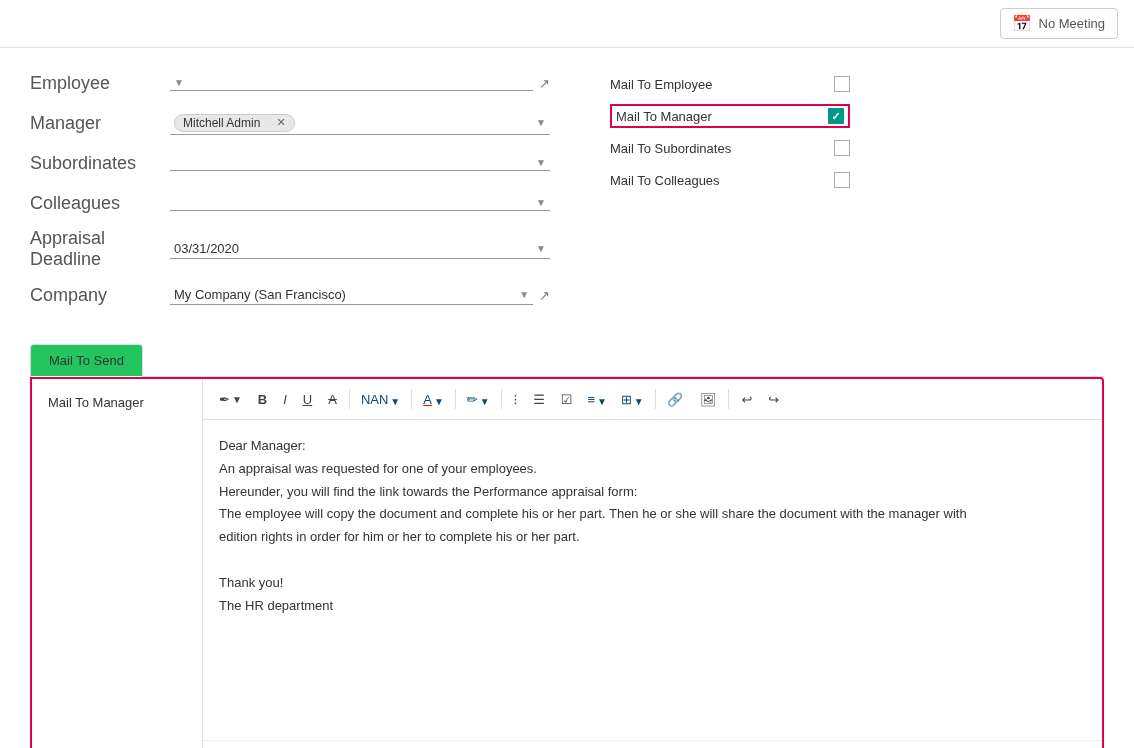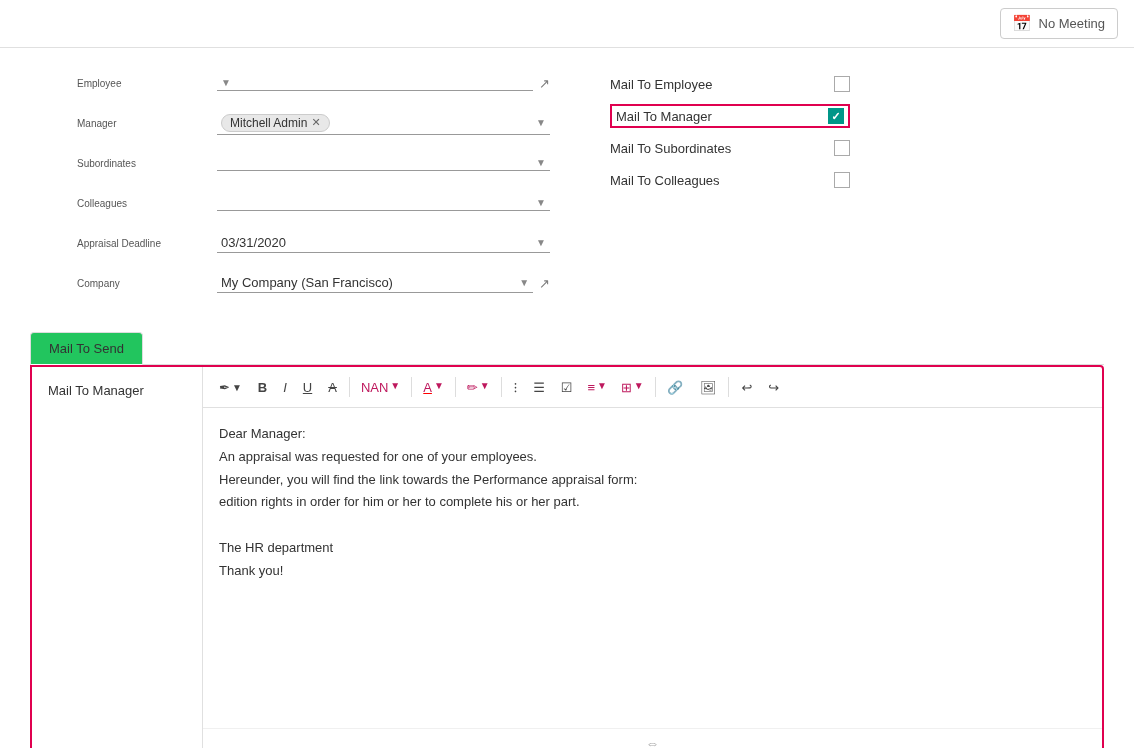--- a/index.html
+++ b/index.html
@@ -51,24 +51,23 @@
 
     .form-row {
       display: flex;
       align-items: center;
       margin-bottom: 10px;
       min-height: 30px;
     }
 
     .form-label {
       width: 140px;
-      font-size: 10px;
+      font-size: 18px;
       color: #555;
       flex-shrink: 0;
-      margin-left: 47px;
     }
 
     .form-control {
       flex: 1;
       display: flex;
       align-items: center;
       gap: 6px;
     }
 
     .field-select {
@@ -99,21 +98,21 @@
     }
 
     .tag-pill {
       display: inline-flex;
       align-items: center;
       background: #e8e8e8;
       border: 1px solid #ccc;
       border-radius: 12px;
       padding: 1px 8px;
       font-size: 12px;
-      gap: 4px;
+      gap: 16px;
     }
 
     .tag-remove {
       cursor: pointer;
       color: #666;
       font-size: 11px;
     }
 
     .mail-options {
       display: flex;
@@ -235,28 +234,28 @@
 
     .toolbar-separator {
       width: 1px;
       height: 20px;
       background: #ddd;
       margin: 0 2px;
     }
 
     .toolbar-dropdown {
       display: inline-flex;
-      align-items: flex-start;
+      align-items: flex-end;
       gap: 2px;
       padding: 3px 5px;
       border: none;
       background: transparent;
       cursor: pointer;
       font-size: 13px;
-      color: #be185d;
+      color: #0c4a6e;
     }
 
     .editor-body {
       padding: 16px;
       min-height: 320px;
       font-size: 13px;
       line-height: 1.6;
       color: #333;
     }
 
@@ -447,24 +446,25 @@
           <button class="toolbar-btn">🖼</button>
           <div class="toolbar-separator"></div>
           <button class="toolbar-btn">↩</button>
           <button class="toolbar-btn">↪</button>
         </div>
 
         <div class="editor-body" contenteditable="true" style="">
           <p>Dear Manager:</p>
           <p>An appraisal was requested for one of your employees.</p>
           <p>Hereunder, you will find the link towards the Performance appraisal form:</p>
+          <p>The employee will copy the document and complete his or her part. Then he or she will share the document with the manager with</p>
           <p>edition rights in order for him or her to complete his or her part.</p>
           <p>&nbsp;</p>
+          <p>Thank you!</p>
           <p>The HR department</p>
-          <p>Thank you!</p>
         </div>
 
         <div class="editor-footer">
           <span class="resize-handle">⇔</span>
         </div>
       </div>
     </div>
   </div>
 
 </div>

